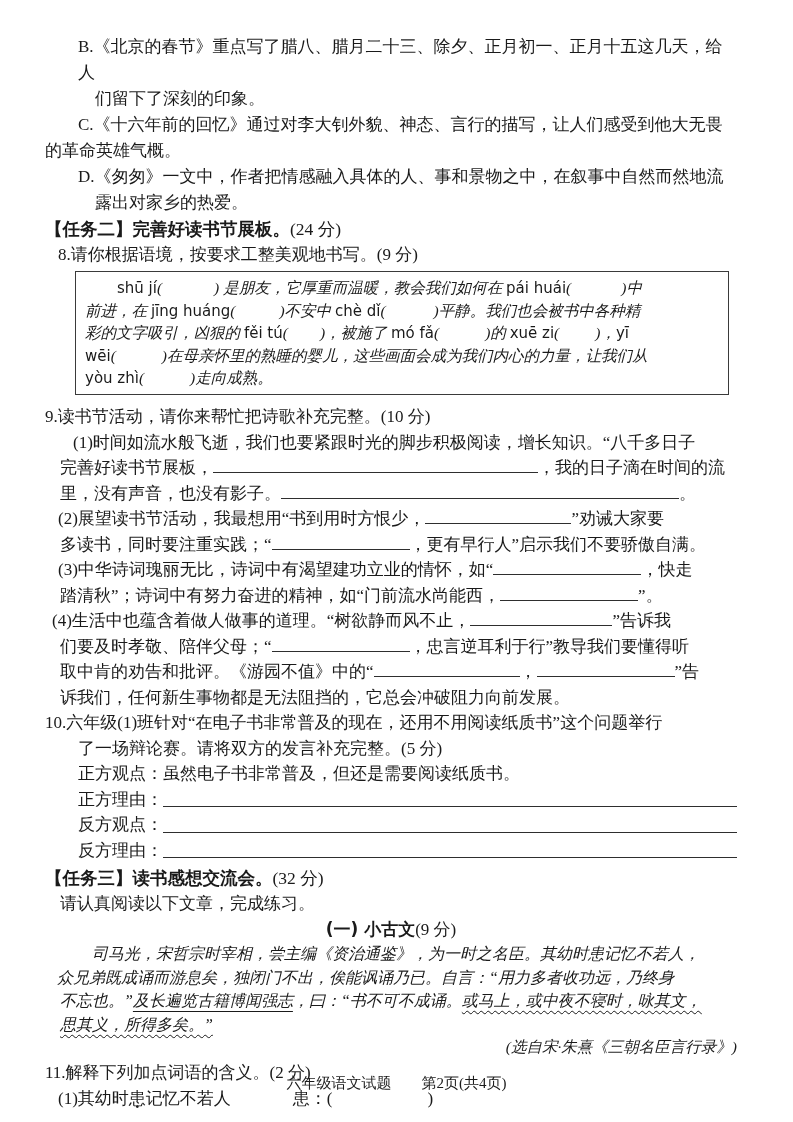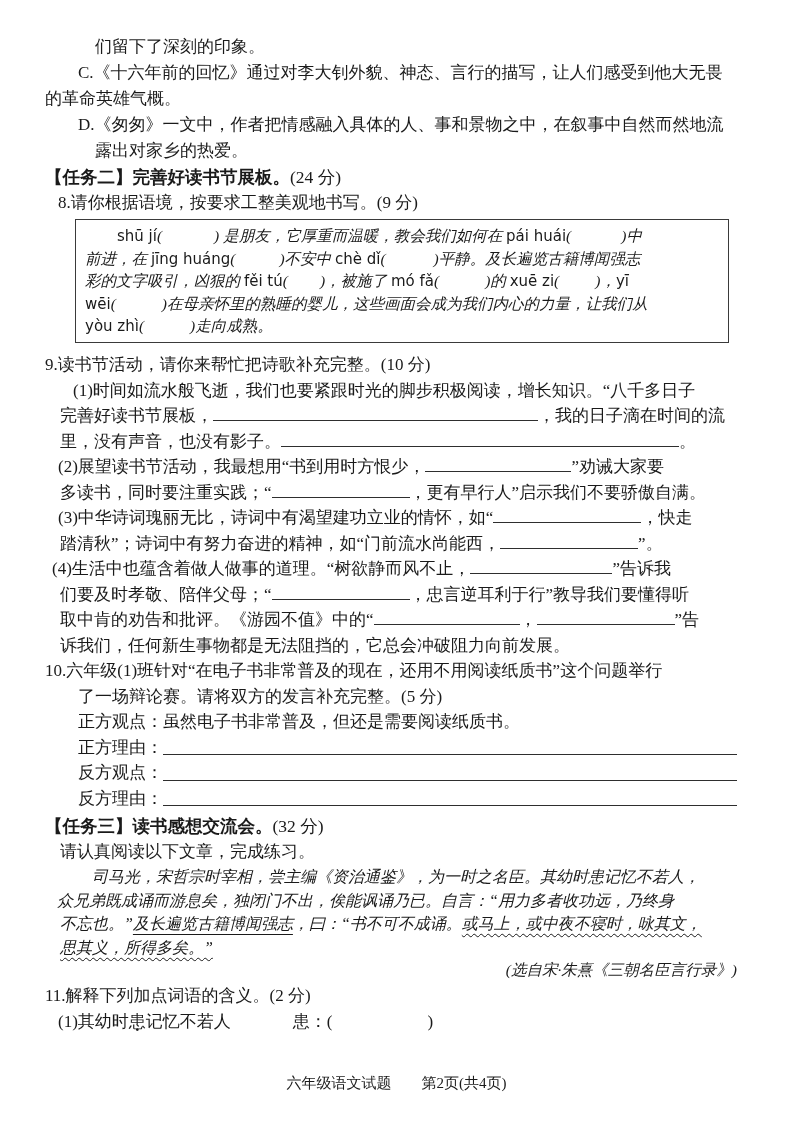--- a/index.html
+++ b/index.html
@@ -48,34 +48,35 @@
   .subtitle{line-height:25px;}
   .mt2{margin-top:2px;}
   .footer{position:absolute;left:0;top:1074px;width:100%;text-align:center;font-size:15px;color:#1a1a1a;}
 </style>
 </head>
 <body>
 
 <div class="sheet">
 
   <section class="opts">
+      <div class="line" style="margin-left: 33px;"><span>B.《北京的春节》重点写了腊八、腊月二十三、除夕、正月初一、正月十五这几天，给人</span></div>
       <div class="line" style="margin-left: 50px;"><span>们留下了深刻的印象。</span></div>
       <div class="line" style="margin-left: 33px;"><span>C.《十六年前的回忆》通过对李大钊外貌、神态、言行的描写，让人们感受到他大无畏</span></div>
       <div class="line" style=""><span>的革命英雄气概。</span></div>
       <div class="line" style="margin-left: 33px;"><span>D.《匆匆》一文中，作者把情感融入具体的人、事和景物之中，在叙事中自然而然地流</span></div>
       <div class="line" style="margin-left: 50px;"><span>露出对家乡的热爱。</span></div>
     </section>
 
   <div class="line hline"><span class="bh">【任务二】完善好读书节展板。</span><span>(24 分)</span></div>
 
   <div class="line" style="margin-left:13px">8.请你根据语境，按要求工整美观地书写。(9 分)</div>
 
   <div class="pinyin-box kai">
       <div class="line"><span class="gap" style="width: 32px;"></span><span class="py">shū jí</span><span>(</span><span class="gap" style="width: 52px;"></span><span>) </span><span>是朋友，它厚重而温暖，教会我们如何在 </span><span class="py">pái huái</span><span>(</span><span class="gap" style="width: 50px;"></span><span>)</span><span>中</span></div>
-      <div class="line"><span>前进，在 </span><span class="py">jīng huáng</span><span>(</span><span class="gap" style="width: 44px;"></span><span>)</span><span>不安中 </span><span class="py">chè dǐ</span><span>(</span><span class="gap" style="width: 48px;"></span><span>)</span><span>平静。及长遍览古籍博闻强志</span></div>
+      <div class="line"><span>前进，在 </span><span class="py">jīng huáng</span><span>(</span><span class="gap" style="width: 44px;"></span><span>)</span><span>不安中 </span><span class="py">chè dǐ</span><span>(</span><span class="gap" style="width: 48px;"></span><span>)</span><span>平静。我们也会被书中各种精</span></div>
       <div class="line"><span>彩的文字吸引，凶狠的 </span><span class="py">fěi tú</span><span>(</span><span class="gap" style="width: 32px;"></span><span>)</span><span>，被施了 </span><span class="py">mó fǎ</span><span>(</span><span class="gap" style="width: 46px;"></span><span>)</span><span>的 </span><span class="py">xuē zi</span><span>(</span><span class="gap" style="width: 36px;"></span><span>)</span><span>，</span><span class="py">yī</span></div>
       <div class="line"><span class="py">wēi</span><span>(</span><span class="gap" style="width: 46px;"></span><span>)</span><span>在母亲怀里的熟睡的婴儿，这些画面会成为我们内心的力量，让我们从</span></div>
       <div class="line"><span class="py">yòu zhì</span><span>(</span><span class="gap" style="width: 46px;"></span><span>)</span><span>走向成熟。</span></div>
     </div>
 
   <div class="line">9.读书节活动，请你来帮忙把诗歌补充完整。(10 分)</div>
   <section class="qlines">
       <div class="line" style="margin-left: 28px;"><span>(1)时间如流水般飞逝，我们也要紧跟时光的脚步积极阅读，增长知识。“八千多日子</span></div>
       <div class="line" style="margin-left: 15px;"><span>完善好读书节展板，</span><span class="blank" style="width: 325px;"></span><span>，我的日子滴在时间的流</span></div>
       <div class="line" style="margin-left: 15px;"><span>里，没有声音，也没有影子。</span><span class="blank" style="width: 398px;"></span><span>。</span></div>
@@ -95,20 +96,21 @@
       <div class="line" style="margin-left: 33px;"><span>正方观点：虽然电子书非常普及，但还是需要阅读纸质书。</span></div>
       <div class="line flexline" style="margin-left: 33px;"><span>正方理由：</span><span class="blank-fill"></span></div>
       <div class="line flexline" style="margin-left: 33px;"><span>反方观点：</span><span class="blank-fill"></span></div>
       <div class="line flexline" style="margin-left: 33px;"><span>反方理由：</span><span class="blank-fill"></span></div>
     </section>
 
   <div class="line hline mt2"><span class="bh">【任务三】读书感想交流会。</span><span>(32 分)</span></div>
 
   <div class="line" style="margin-left:15px">请认真阅读以下文章，完成练习。</div>
 
+  <div class="line center subtitle"><span class="bh">(一) 小古文</span><span>(9 分)</span></div>
 
   <section class="passage kai">
       <div class="line" style="margin-left: 15px;"><span>　　司马光，宋哲宗时宰相，尝主编《资治通鉴》，为一时之名臣。其幼时患记忆不若人，</span></div>
       <div class="line" style="margin-left: 12px;"><span>众兄弟既成诵而游息矣，独闭门不出，俟能讽诵乃已。自言：“用力多者收功远，乃终身</span></div>
       <div class="line" style="margin-left: 15px;"><span>不忘也。”</span><span class="ul">及长遍览古籍博闻强志</span><span>，曰：“书不可不成诵。</span><span class="wavy">或马上，或中夜不寝时，咏其文，</span></div>
       <div class="line" style="margin-left: 15px;"><span class="wavy">思其义，所得多矣。”</span></div>
     </section>
 
   <div class="line right source">(选自宋·朱熹《三朝名臣言行录》)</div>
 

